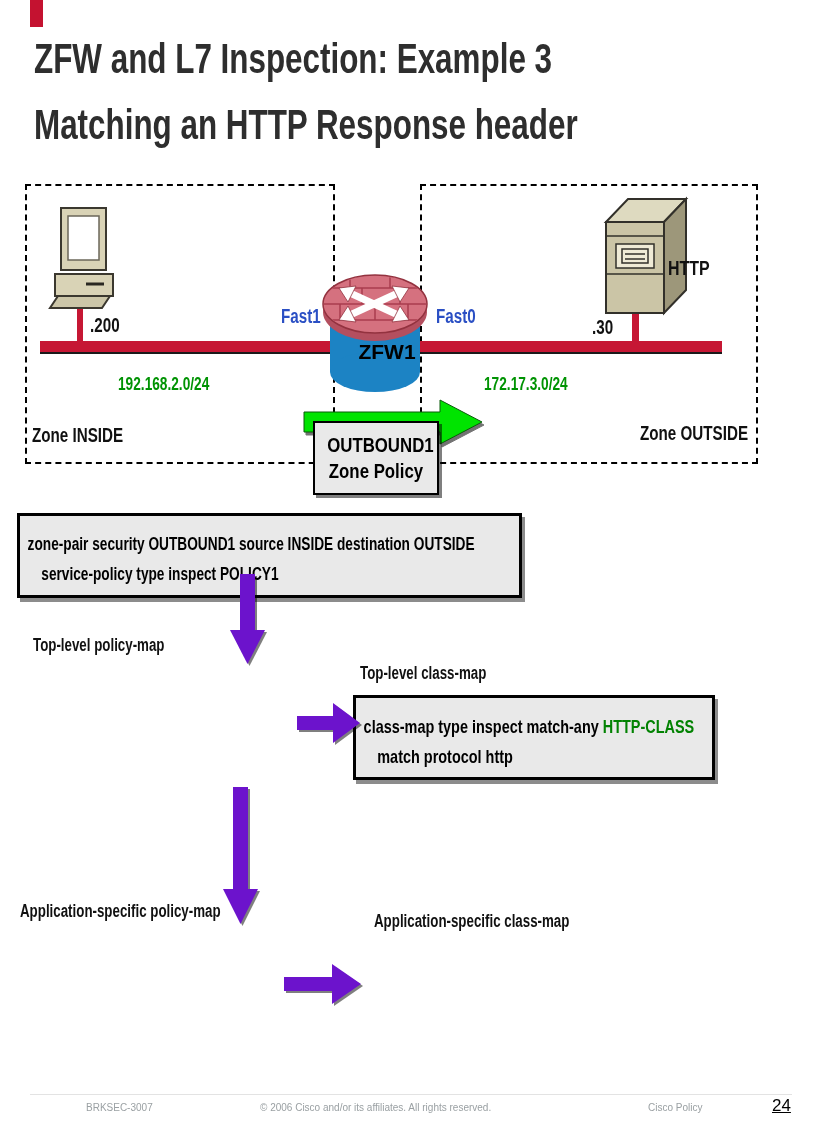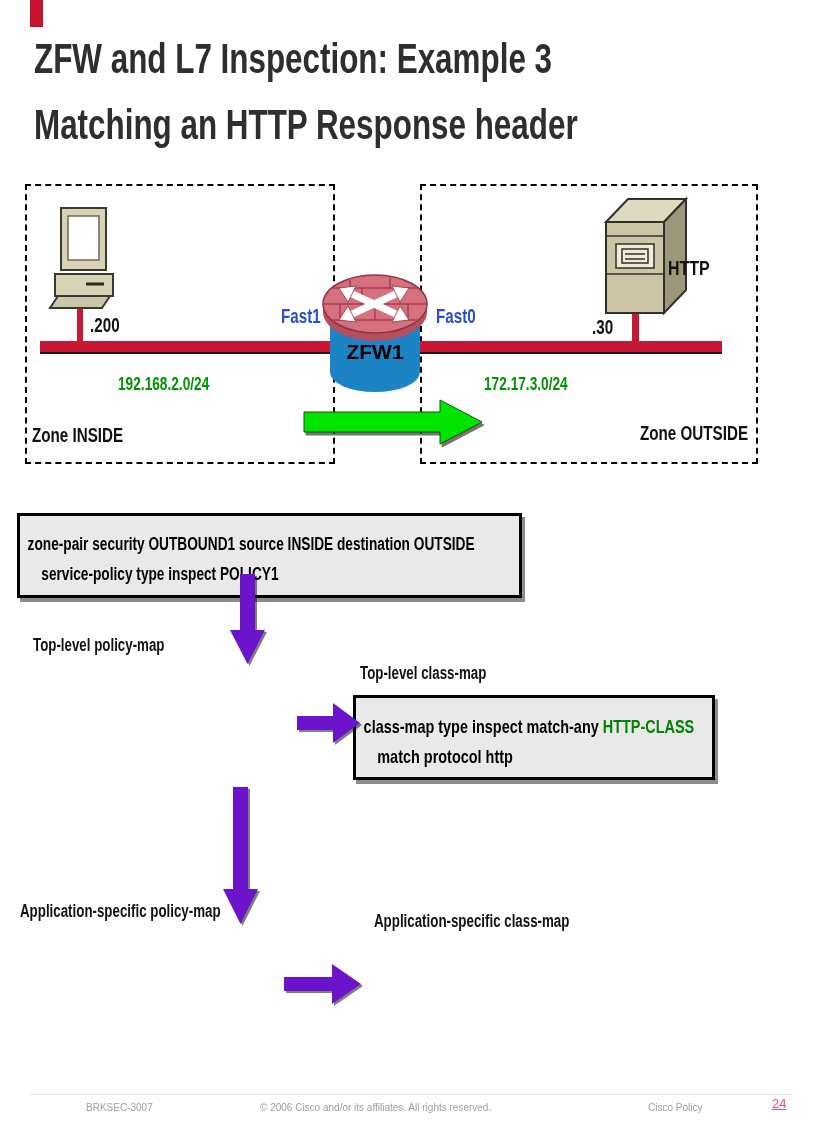--- a/index.html
+++ b/index.html
@@ -16,21 +16,21 @@
   
   .zone-box{position:absolute;border:2px dashed #000;z-index:1;background:transparent;}
   .wire{position:absolute;background:#C61734;z-index:2;}
   .net-label{position:absolute;font-size:18px;font-weight:bold;color:#009303;z-index:5;}
   .zone-label{position:absolute;font-size:20px;font-weight:bold;color:#111;z-index:5;}
   .addr-label{position:absolute;font-size:20px;font-weight:bold;color:#111;z-index:5;}
   .if-label{position:absolute;font-size:20px;font-weight:bold;color:#2A4FC4;z-index:5;}
   .proto-label{position:absolute;font-size:21px;font-weight:bold;color:#111;z-index:5;}
   .icon{position:absolute;z-index:3;}
   #router-wrap{position:absolute;left:320px;top:266px;width:110px;height:134px;z-index:4;}
-  #router-name{position:absolute;left:0;top:74px;width:110px;text-align:center;
+  #router-name{position:absolute;left:12px;top:74px;width:110px;text-align:center;
                font-size:21px;font-weight:bold;color:#000;}
   #flow-arrow{position:absolute;left:302px;top:396px;z-index:5;
               filter:drop-shadow(2px 3px 0 rgba(0,0,0,0.55));}
   #outbound-box{position:absolute;left:313px;top:421px;width:122px;height:70px;background:#E9E9E9;
                 border:2px solid #000;box-shadow:3px 3px 0 rgba(0,0,0,0.5);z-index:6;text-align:center;}
   #outbound-box .l{font-size:21px;font-weight:bold;color:#000;line-height:26px;}
   #outbound-box .pad{padding-top:9px;}
 
   
   .code-box{position:absolute;background:#E9E9E9;border:3px solid #000;
@@ -42,21 +42,21 @@
   .grn{color:#028202;}
   .red{color:#BE1022;}
   .blu{color:#1A1AEE;}
 
   
   .parrow{position:absolute;z-index:7;filter:drop-shadow(2px 2px 0 rgba(0,0,0,0.5));}
 
   
   .foot{position:absolute;top:1102px;font-size:10px;color:#9aa0a3;z-index:5;}
   .foot-rule{position:absolute;left:30px;top:1094px;width:762px;border-top:1px solid #E3E3E3;}
-  .page-num{position:absolute;left:772px;top:1096px;font-size:13px;color:#ec4899;text-decoration:underline;}
+  .page-num{position:absolute;left:772px;top:1096px;font-size:17px;color:#000000;text-decoration:underline;}
 </style>
 </head>
 <body>
 
 <div id="page">
 
   <div class="red-mark"></div>
 
   <div class="title-line" style="top:34px;">ZFW and L7 Inspection: Example 3</div>
   <div class="title-line" style="top:100px;">Matching an HTTP Response header</div>
@@ -138,20 +138,24 @@
   <div class="net-label cond" style="left:484px;top:374px;">172.17.3.0/24</div>
   <div class="zone-label cond" style="left:32px;top:424px;">Zone INSIDE</div>
   <div class="zone-label cond" style="left:640px;top:422px;">Zone OUTSIDE</div>
 
   <div id="flow-arrow">
     <svg width="185" height="52" viewBox="0 0 185 52">
       <polygon points="2,16 138,16 138,4 180,26 138,48 138,36 2,36" fill="#00E400" stroke="#0B5A0B" stroke-width="1"></polygon>
     </svg>
   </div>
 
+  <div id="outbound-box">
+    <div class="l pad condc">OUTBOUND1</div>
+    <div class="l condc">Zone Policy</div>
+  </div>
 
   <div class="code-box" style="left:17px;top:513px;width:499px;height:79px;">
     <div class="code-inner" style="padding:13px 0 0 10px;">
       <div class="code-line" style="font-size:18px;line-height:30px;">zone-pair security OUTBOUND1 source INSIDE destination OUTSIDE</div>
       <div class="code-line" style="font-size:18px;line-height:30px;padding-left:18px;">service-policy type inspect POLICY1</div>
     </div>
   </div>
 
   <div class="parrow" style="left:228px;top:574px;">
     <svg width="40" height="92" viewBox="0 0 40 92">

